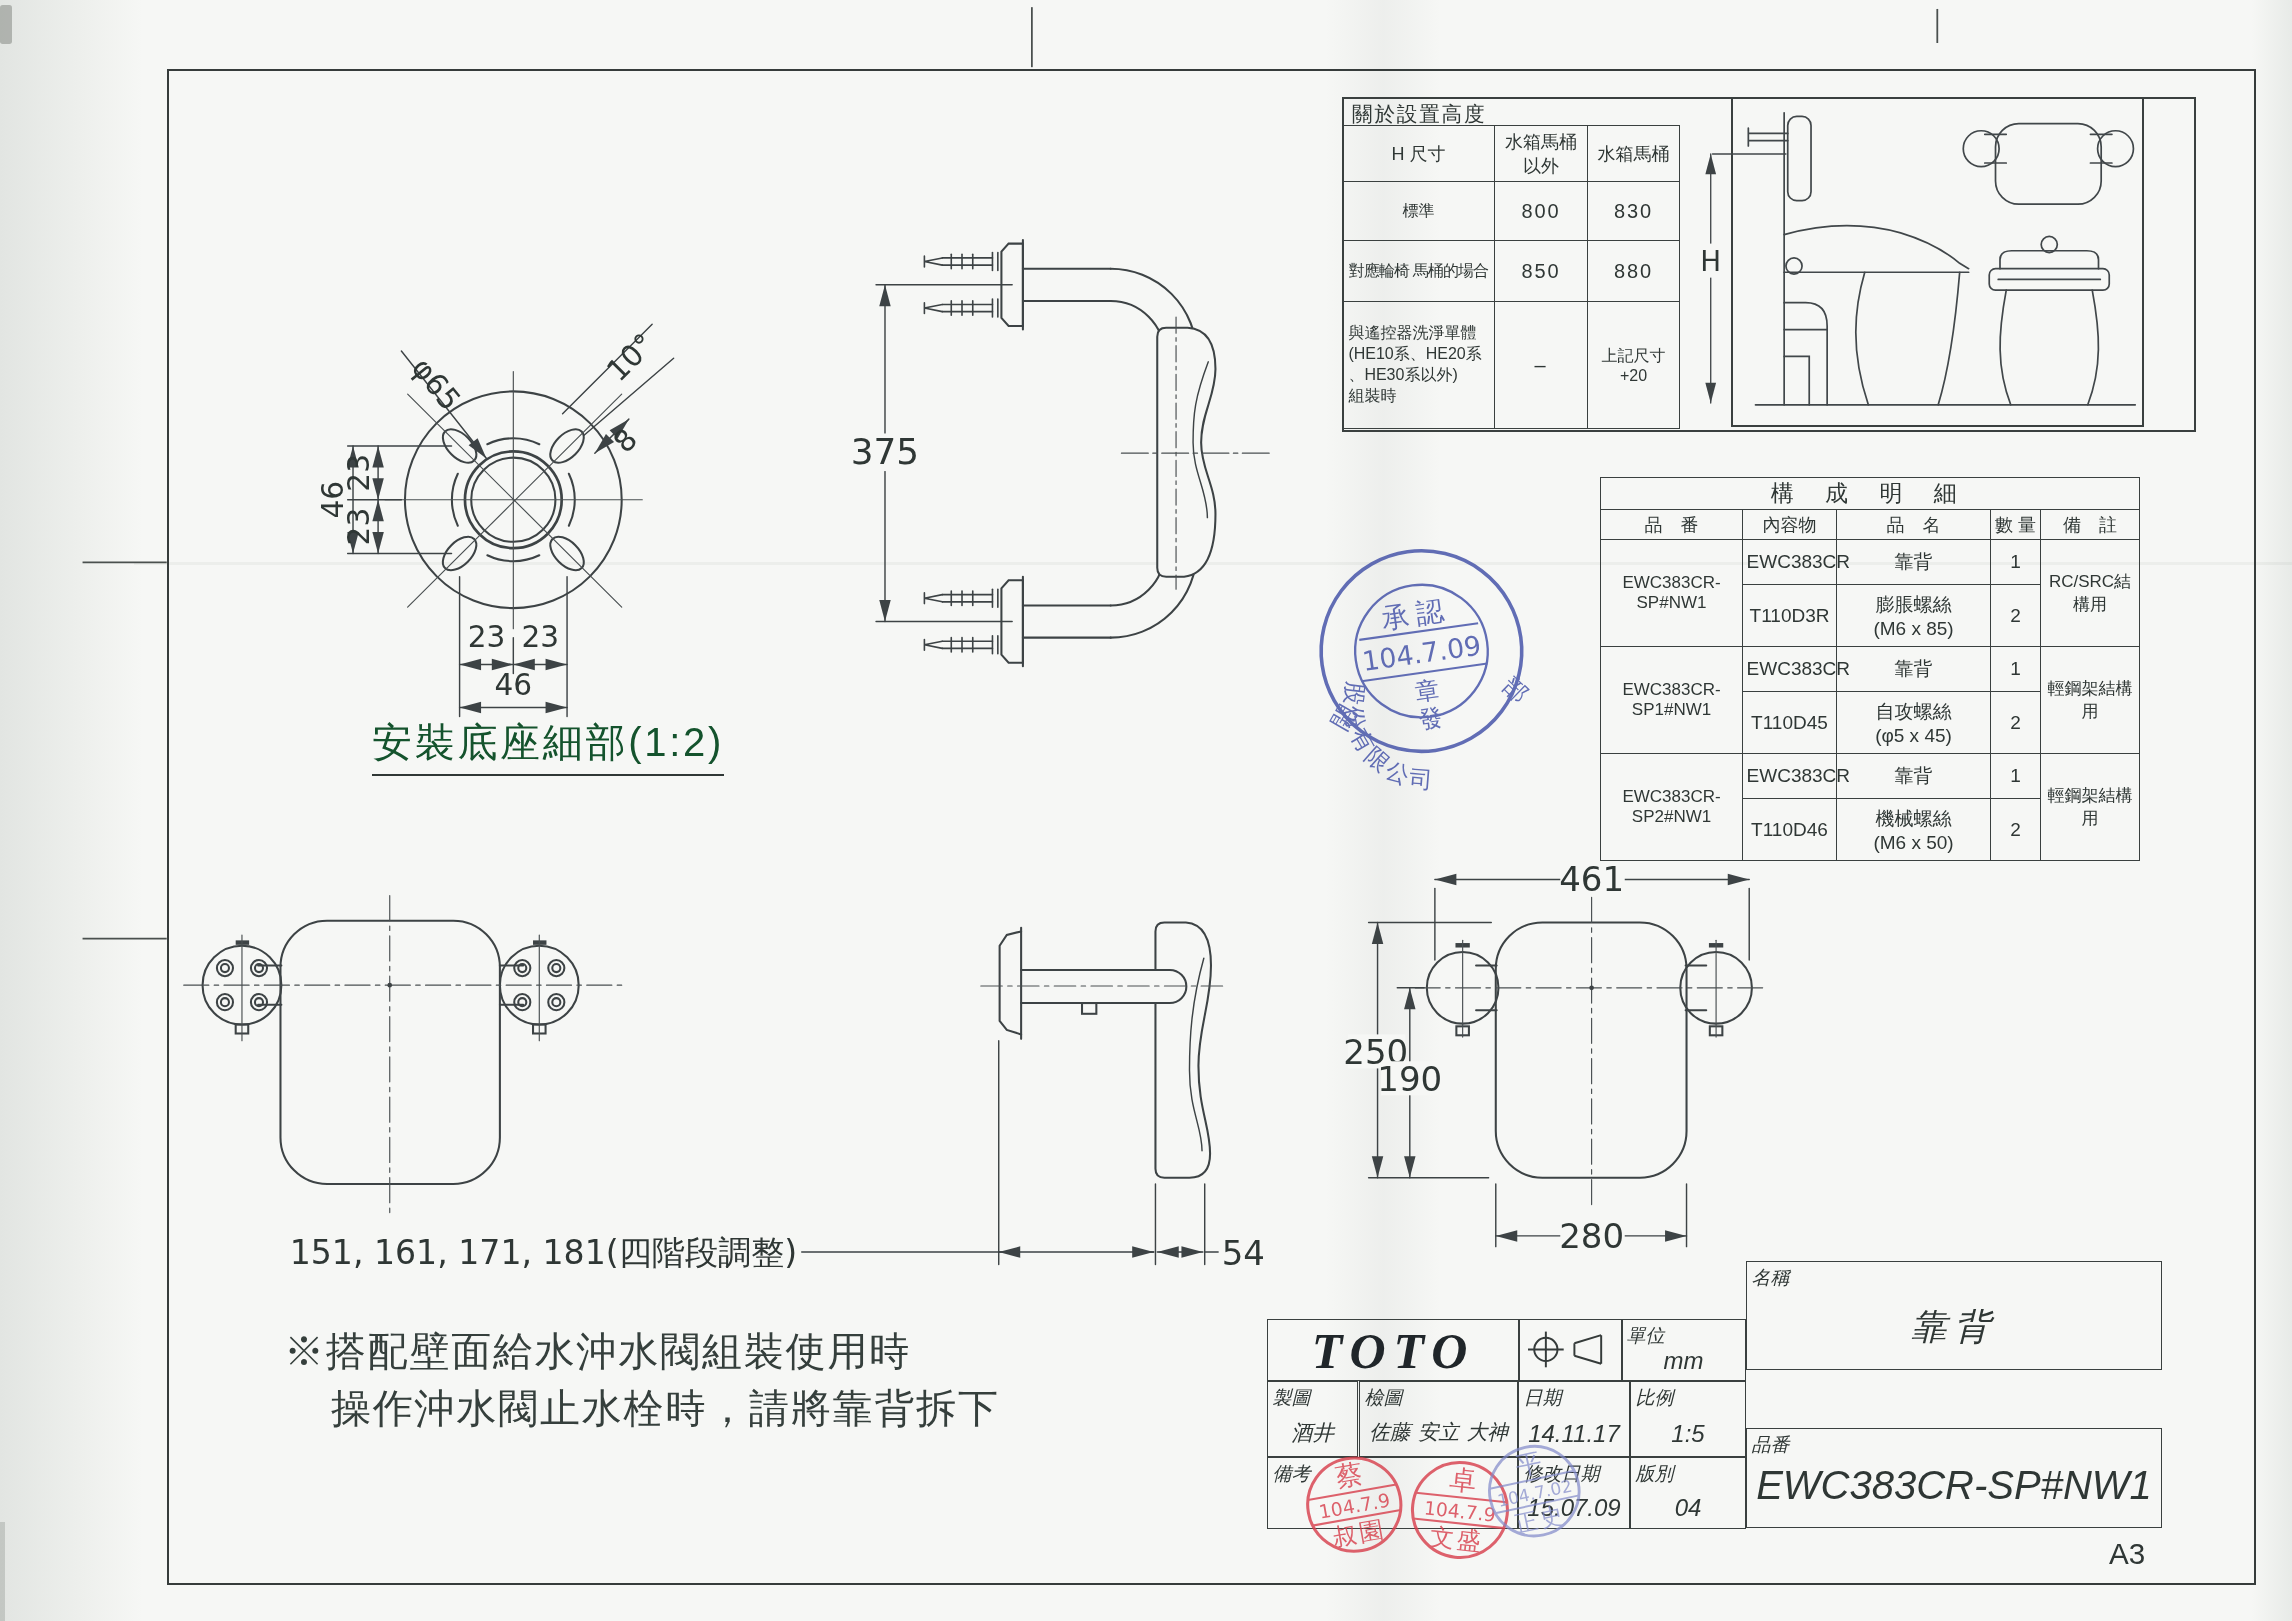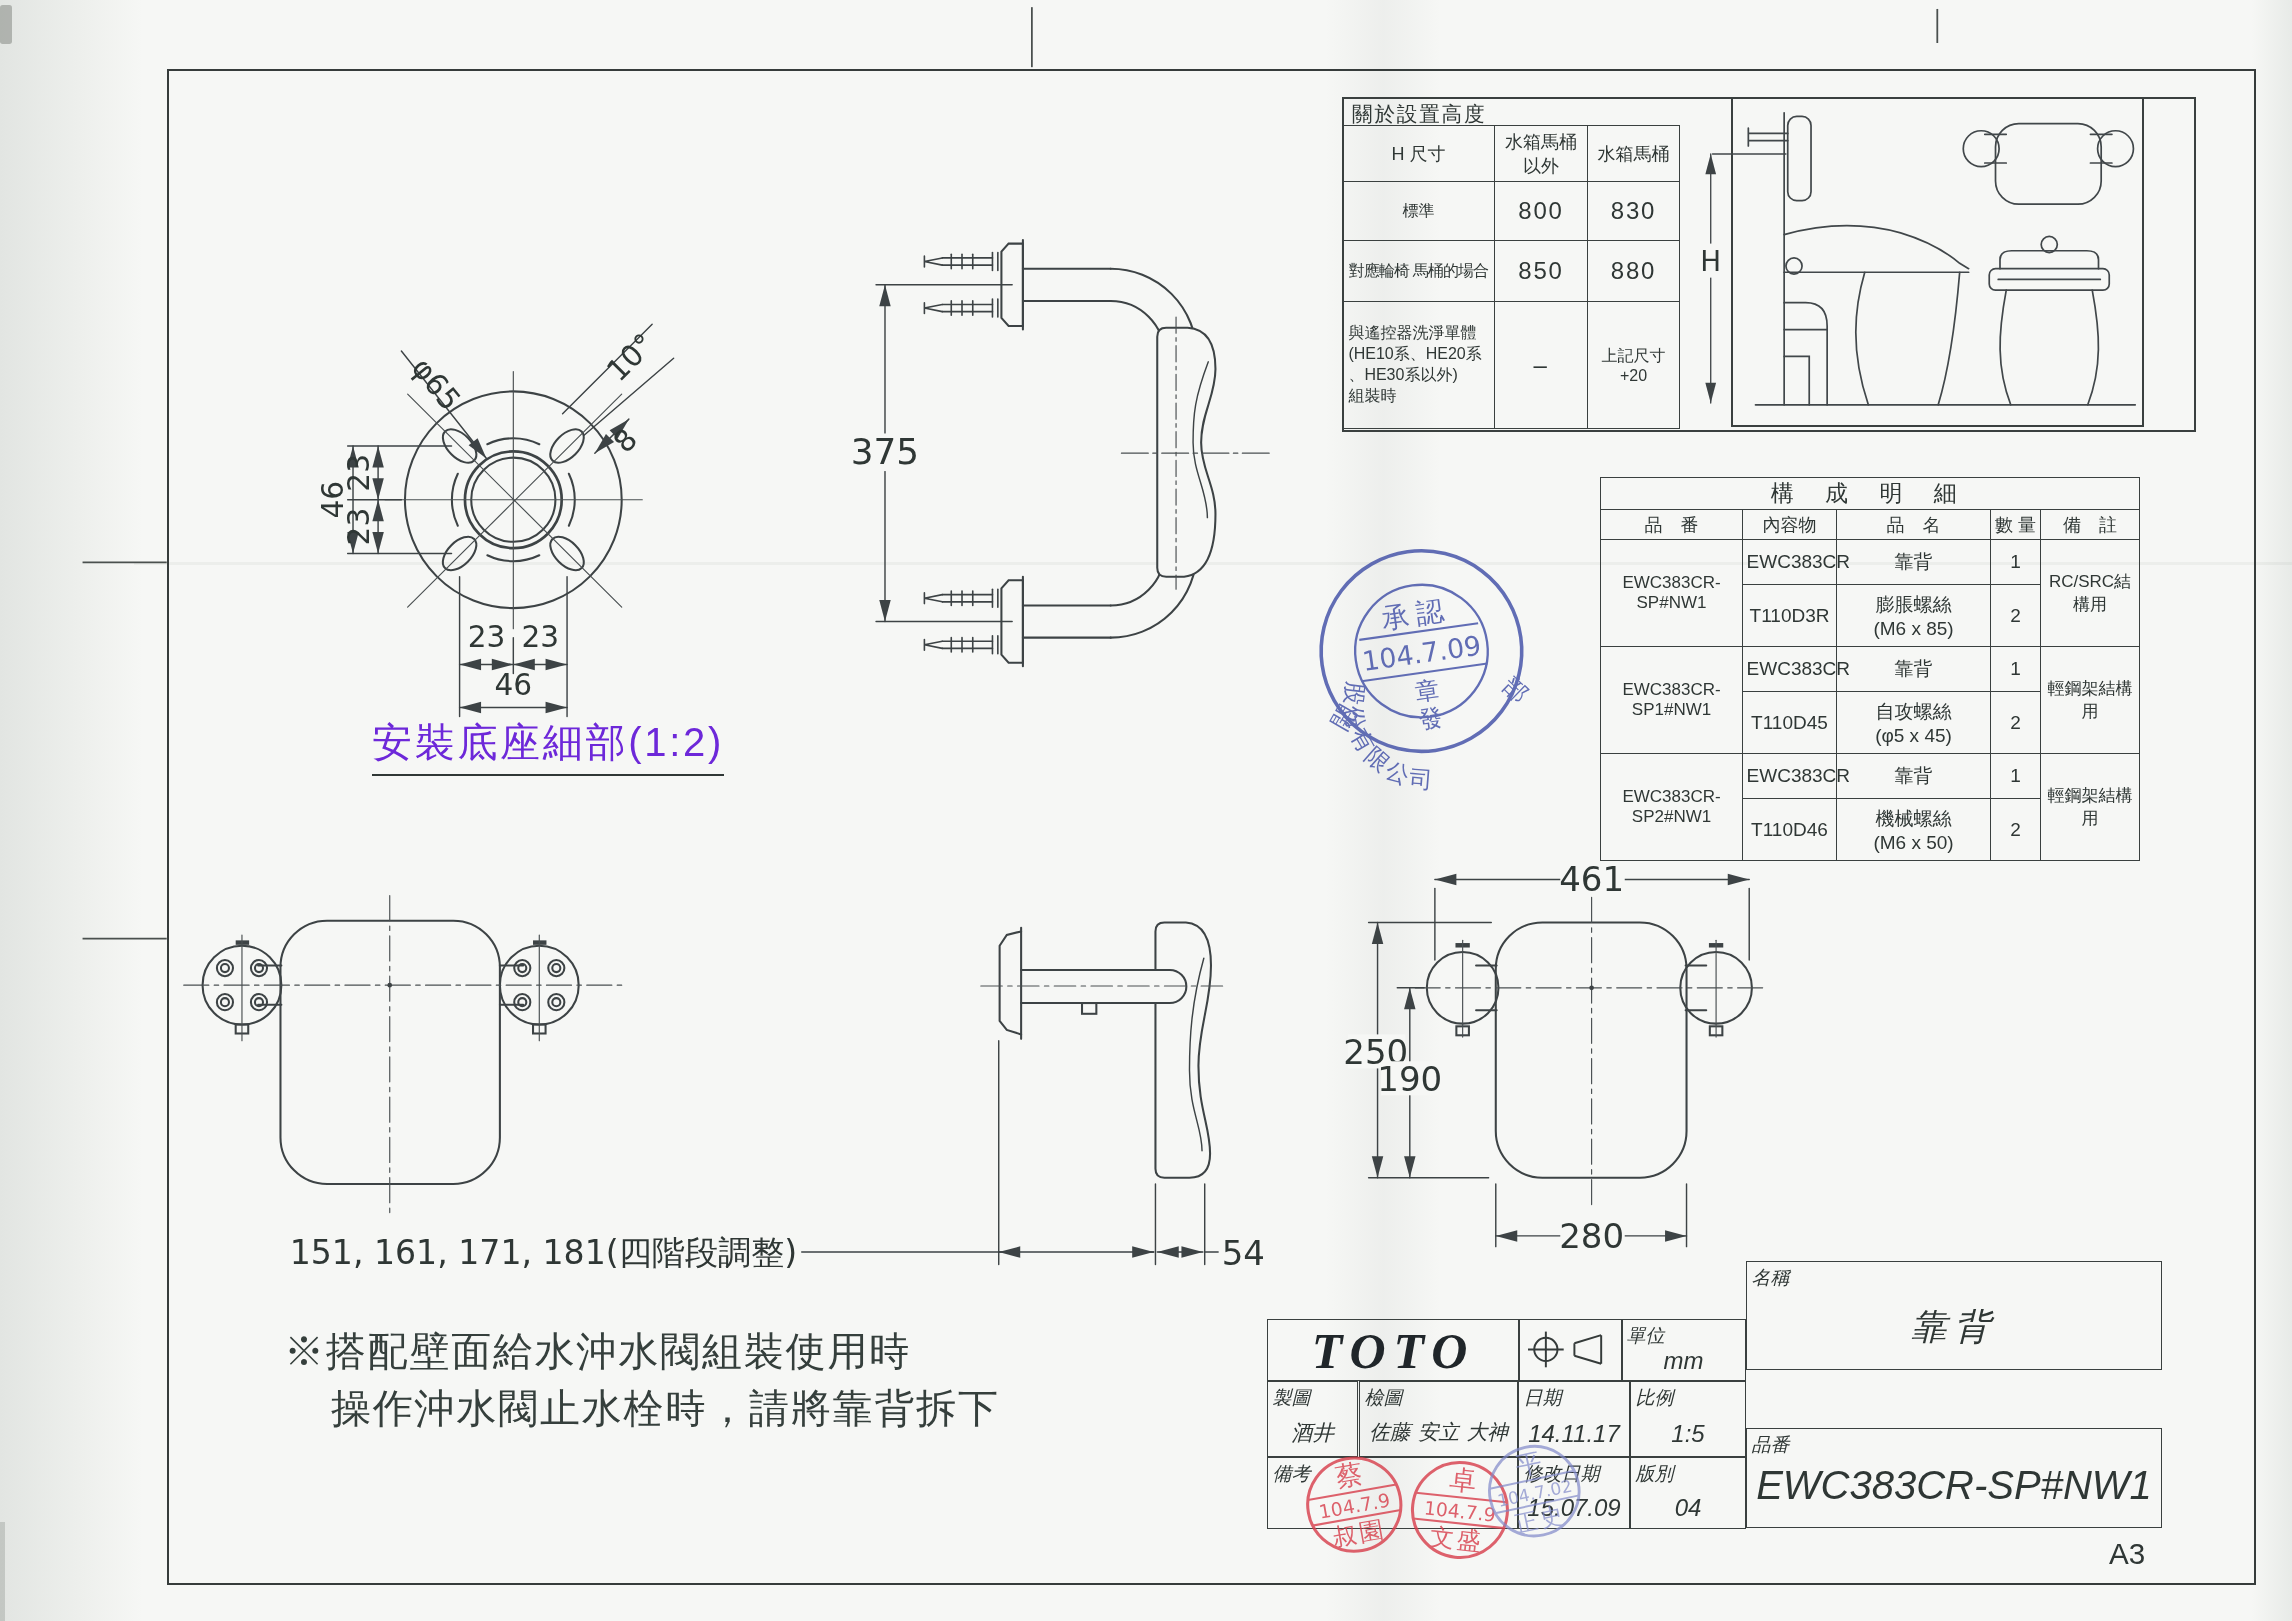--- a/index.html
+++ b/index.html
@@ -19,33 +19,33 @@
   
   .obox{border:2.2px solid #3a403f;}
   table{border-collapse:collapse;table-layout:fixed;}
   td{border:1.8px solid #3a403f;padding:0 3.6px;text-align:center;vertical-align:middle;
      font-family:"Liberation Sans",sans-serif;color:#2f3735;}
   .ml{white-space:pre-line;}
   
   .sh-title{font-size:20.6px;letter-spacing:1.8px;}
   .sh-table td{font-size:18px;}
   .sh-table .lbl{font-size:16px;letter-spacing:0;}
-  .sh-table .num{font-size:24px;letter-spacing:1.8px;}
+  .sh-table .num{font-size:20px;letter-spacing:1.8px;}
   
   .pt-table td{font-size:19px;}
   .pt-table .tt{font-size:23px;letter-spacing:12.5px;}
   .pt-table .pn{font-size:17px;letter-spacing:0;}
   .pt-table .hd{font-size:18px;}
   
   .tb-cell{position:absolute;border:1.8px solid #3a403f;box-sizing:border-box;font-style:italic;}
   .tb-label{position:absolute;left:4.5px;top:2.7px;font-size:19px;color:#2f3735;}
   .tb-center{position:absolute;left:0;right:0;text-align:center;}
   .toto{font-family:"Liberation Serif",serif;font-weight:bold;font-size:50px;letter-spacing:8px;color:#20262a;}
   .note{font-size:40px;color:#353f3c;letter-spacing:1.8px;margin-left:44px;}
-  .caption{font-size:40px;color:#6d28d9;letter-spacing:2.7px;border-bottom:2.7px solid #303836;padding-bottom:3.6px;}
+  .caption{font-size:40px;color:#14532d;letter-spacing:2.7px;border-bottom:2.7px solid #303836;padding-bottom:3.6px;}
   .a3{font-size:29.6px;color:#2f3735;}
   svg text{font-family:"DejaVu Sans","Liberation Sans",sans-serif;}
 </style>
 </head>
 <body>
 
 <div class="page">
 
   <div class="abs scan-left ni"></div>
   <div class="abs scan-right ni"></div>

